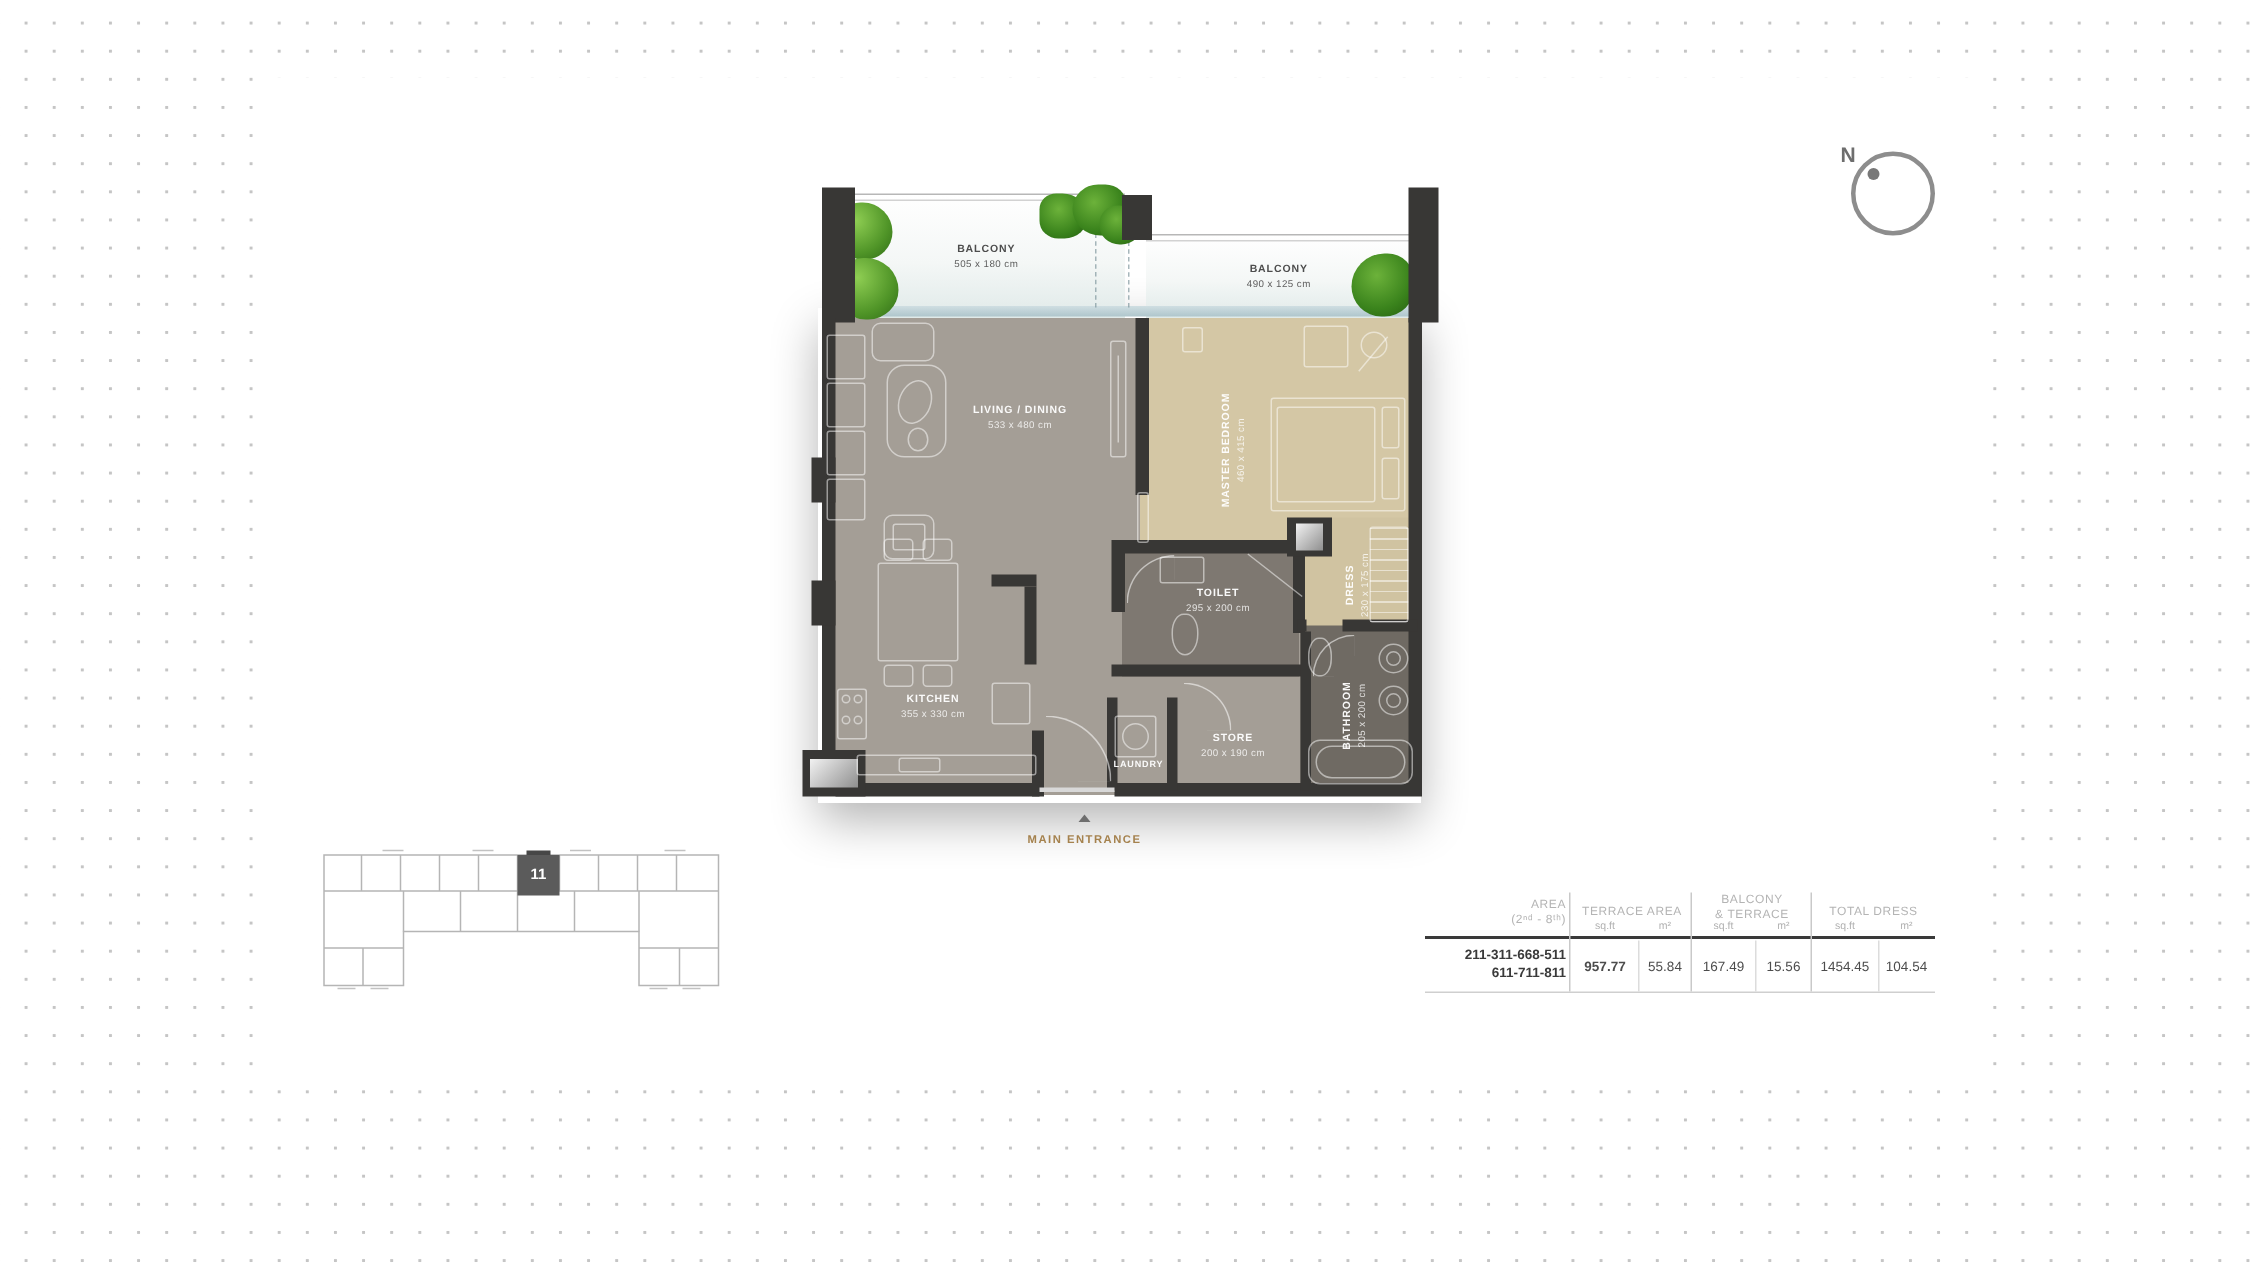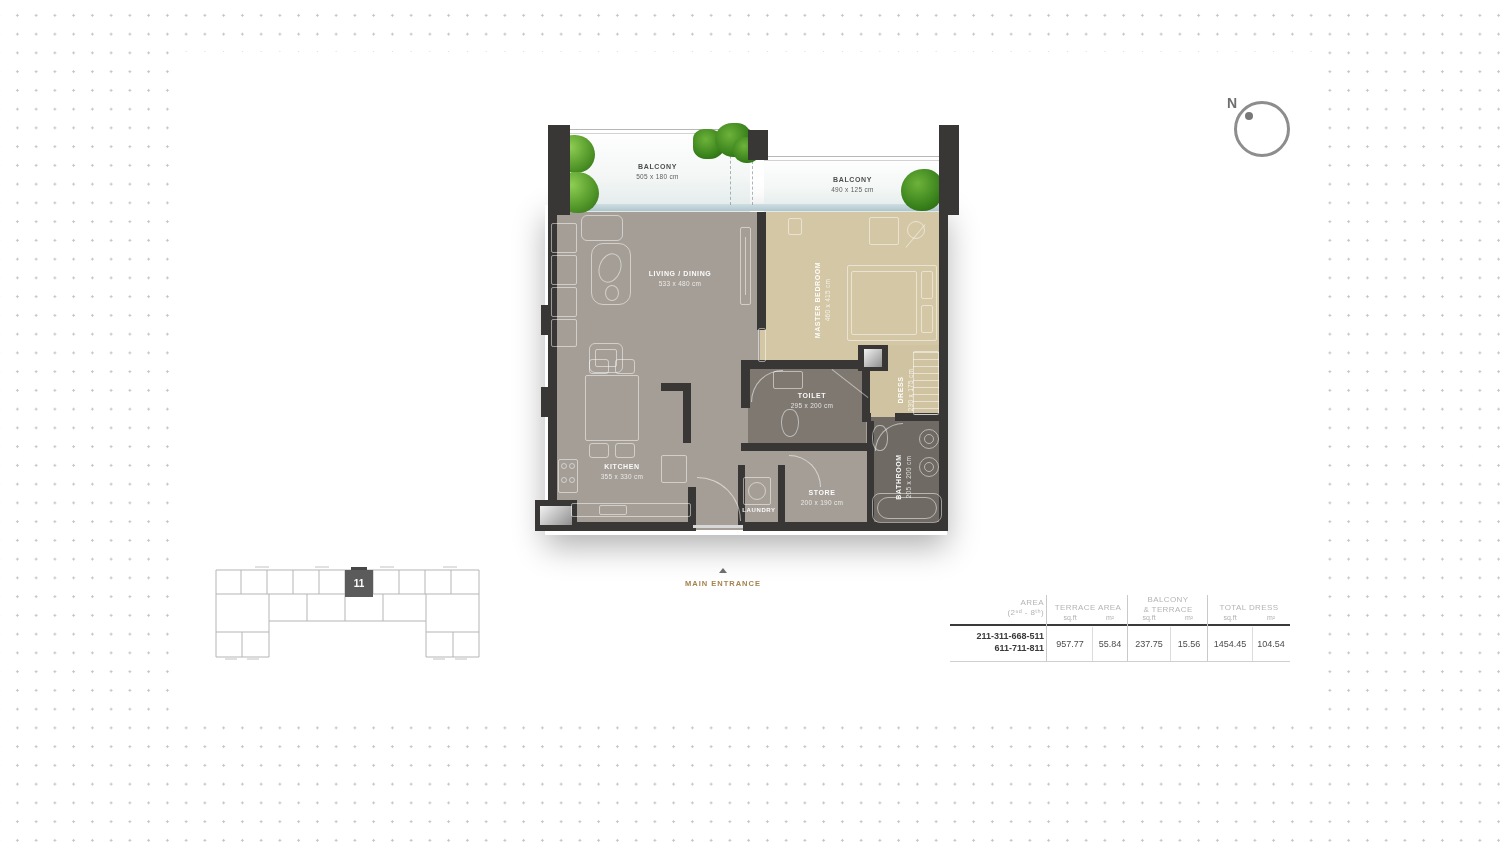--- a/index.html
+++ b/index.html
@@ -227,21 +227,21 @@
       <span class="nm">KITCHEN</span>
       <span class="dm">355 x 330 cm</span>
     </div>
     <div class="rlabel" style="left:227px;top:363px;width:120px;">
       <span class="nm">STORE</span>
       <span class="dm">200 x 190 cm</span>
     </div>
     <div class="rlabel" style="left:174px;top:380px;width:100px;">
       <span class="nm" style="font-size:6px;">LAUNDRY</span>
     </div>
-    <div class="entrance-lbl" style="left:138px;top:410px;width:100px;margin-top:24px;">
+    <div class="entrance-lbl" style="left:138px;top:410px;width:100px;">
       <span class="tri"></span>
       <span class="tx">MAIN ENTRANCE</span>
     </div>
   </div>
 
   <div class="keyplan">
     <svg width="265" height="96" viewBox="0 0 265 96">
       <g stroke="#b5b5b5" stroke-width="1" fill="none">
         <path d="M1,4 H264 V91 H211 V55 H54 V91 H1 Z"></path>
         <path d="M1,28 H264"></path>
@@ -281,20 +281,20 @@
     <div class="vline" style="left:177px;top:2px;height:66px;"></div>
     <div class="vline" style="left:257px;top:2px;height:66px;"></div>
     <div class="vline2" style="left:142px;top:34px;height:34px;"></div>
     <div class="vline2" style="left:220px;top:34px;height:34px;"></div>
     <div class="vline2" style="left:302px;top:34px;height:34px;"></div>
 
     <div class="tu" style="left:0;top:37px;width:94px;">
       <span style="position:static;display:block;">211-311-668-511</span>
       <span style="position:static;display:block;">611-711-811</span>
     </div>
-    <div class="tv" style="left:98px;top:46px;width:44px;">957.77</div>
+    <div class="tv" style="left:98px;top:46px;width:44px;font-weight:bold;">957.77</div>
     <div class="tv" style="left:142px;top:46px;width:36px;">55.84</div>
-    <div class="tv" style="left:178px;top:46px;width:42px;">237.75</div>
+    <div class="tv" style="left:178px;top:46px;width:42px;">167.49</div>
     <div class="tv" style="left:220px;top:46px;width:38px;">15.56</div>
     <div class="tv" style="left:258px;top:46px;width:44px;">1454.45</div>
     <div class="tv" style="left:302px;top:46px;width:38px;">104.54</div>
   </div>
 </div>
 
 </body></html>

